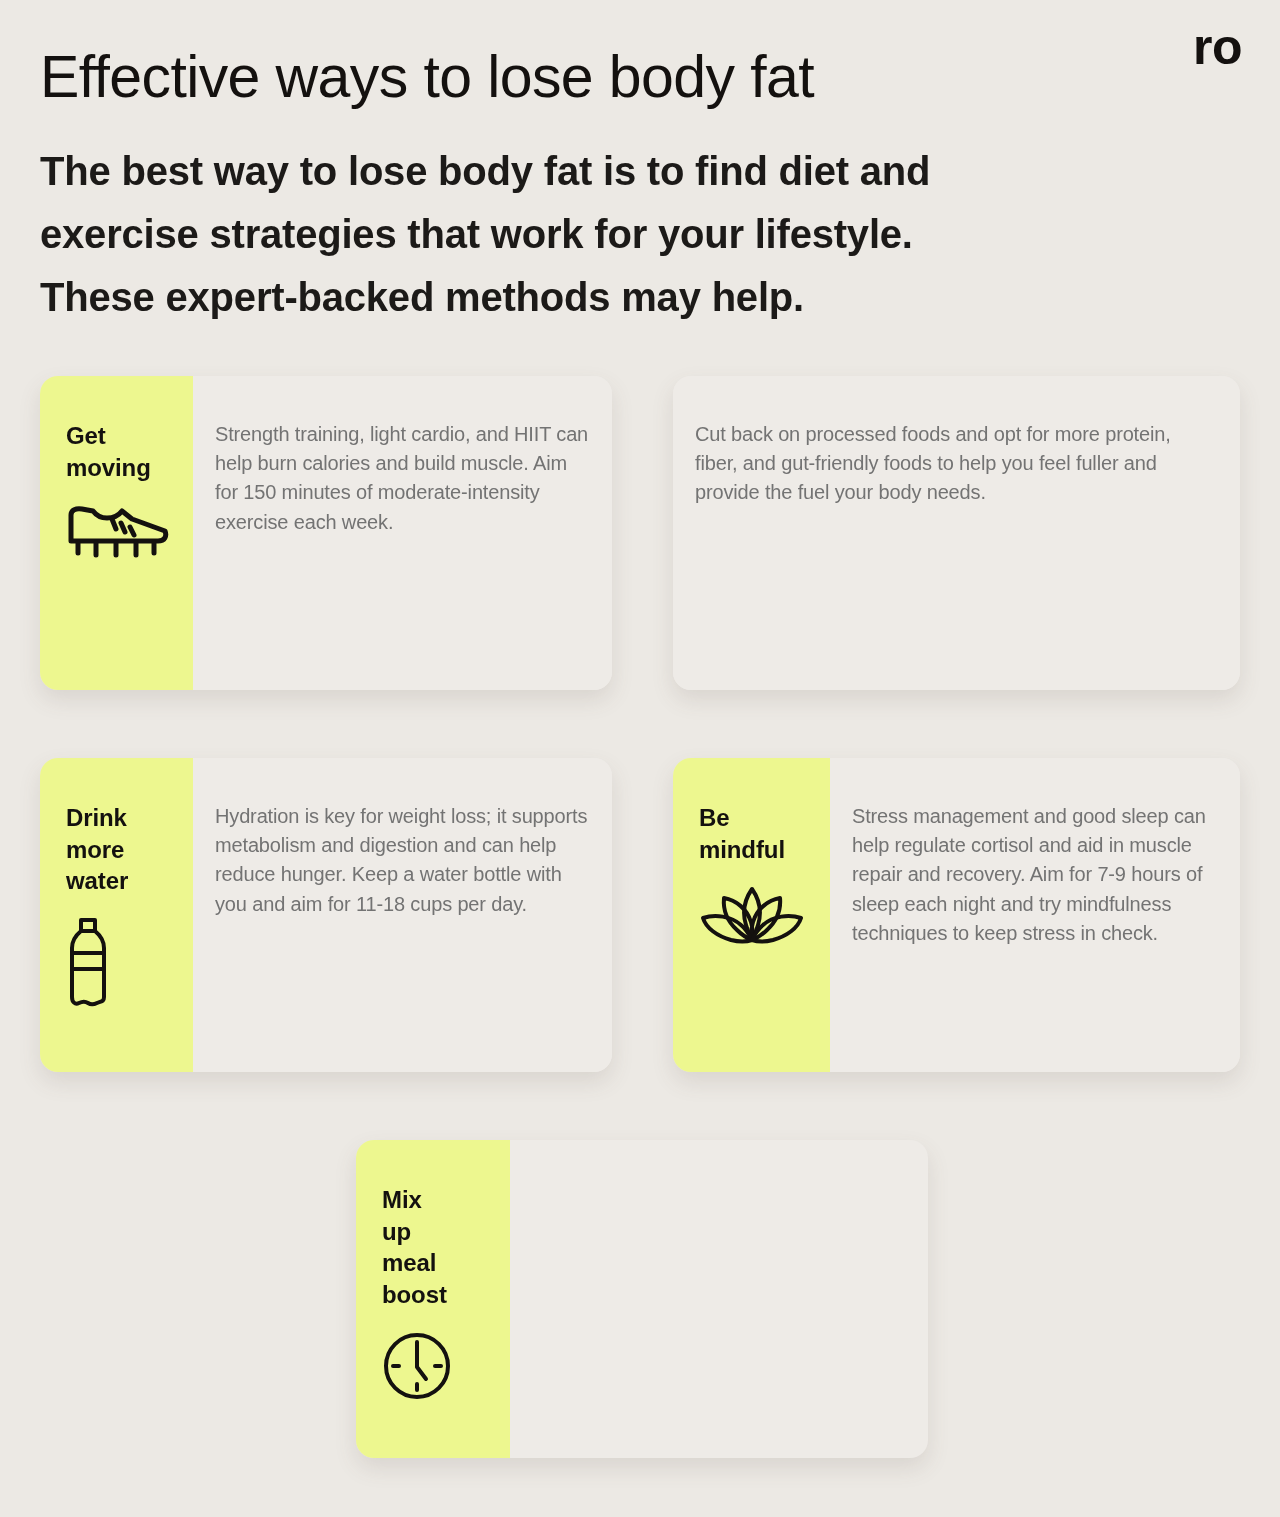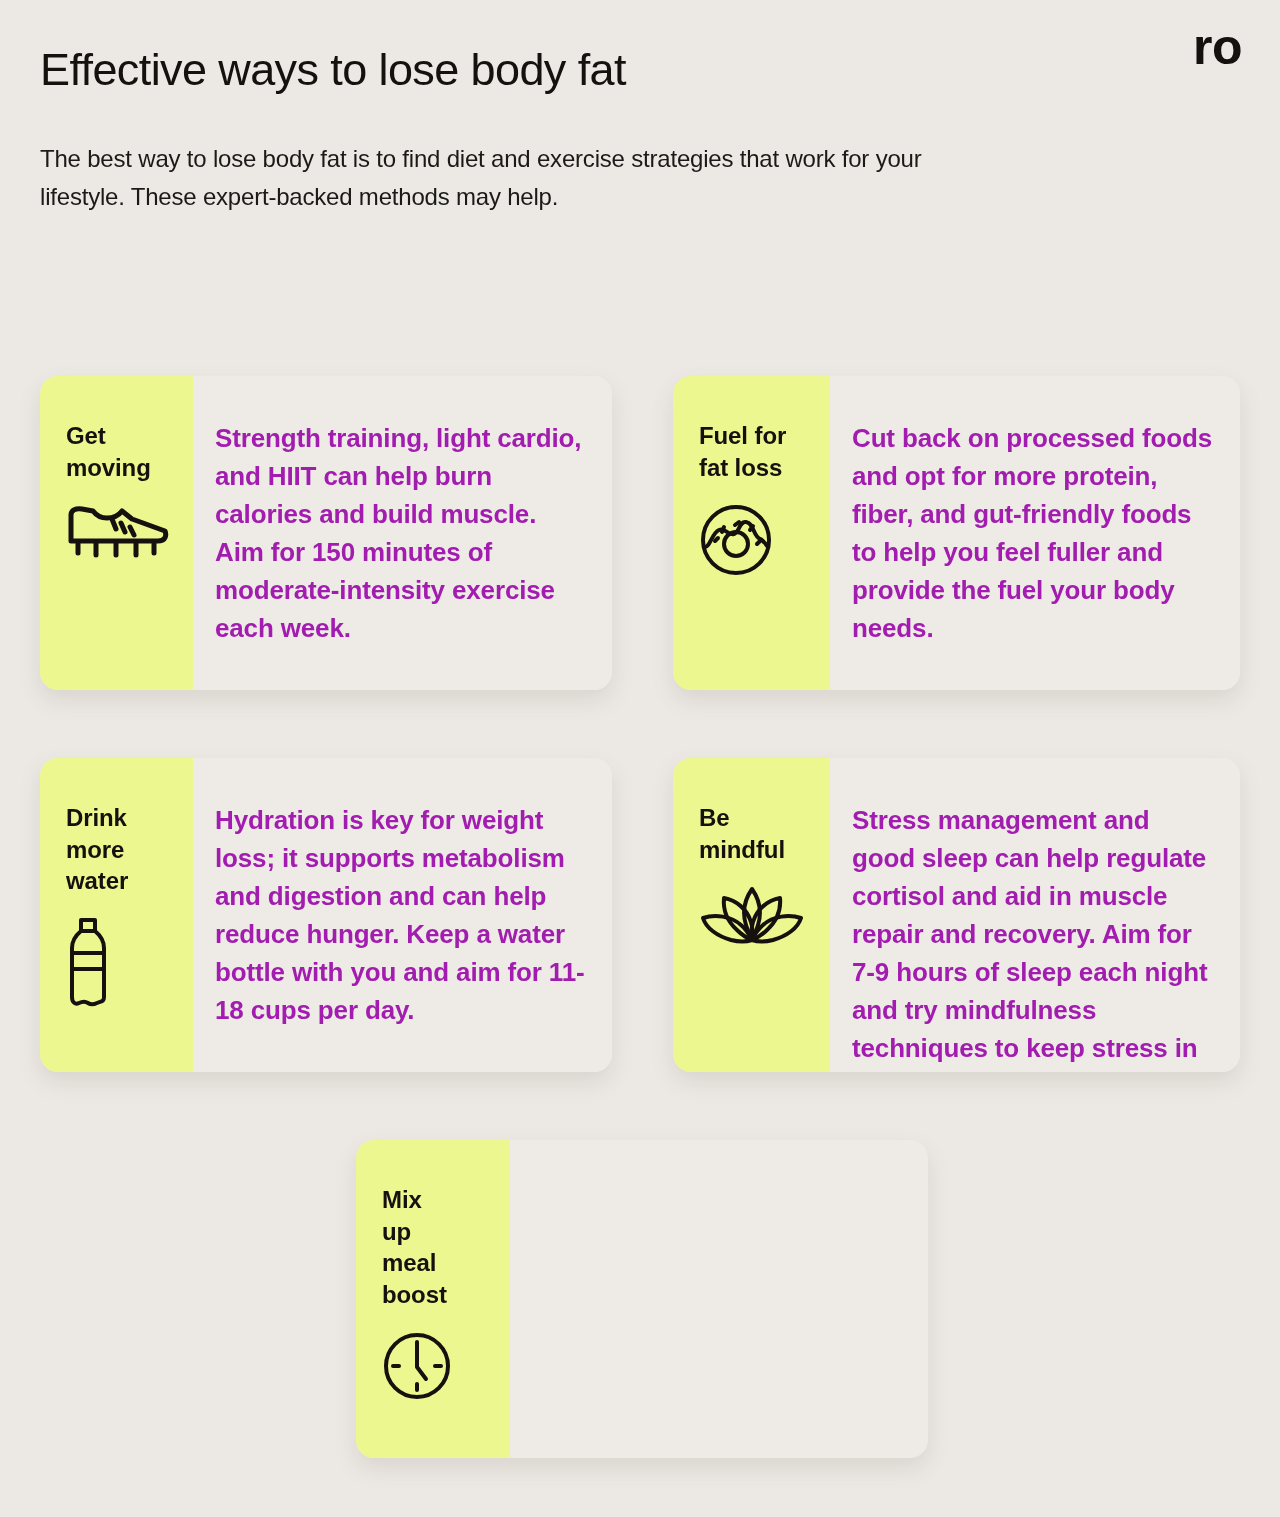--- a/index.html
+++ b/index.html
@@ -31,34 +31,34 @@
     letter-spacing: -0.5px;
     color: #14110f;
     line-height: 1;
     text-align: right;
   }
 
   .page-title {
     position: absolute;
     left: 40px;
     top: 44px;
-    font-size: 45px;
+    font-size: 59px;
     font-weight: 400;
     color: #14110f;
     letter-spacing: -0.6px;
     line-height: 1.15;
   }
 
   .page-subtitle {
     position: absolute;
     left: 40px;
     top: 140px;
     width: 900px;
-    font-size: 24px;
-    font-weight: 400;
+    font-size: 40px;
+    font-weight: 700;
     color: #1c1a18;
     line-height: 1.58;
     letter-spacing: -0.2px;
   }
 
   
   .card {
     position: absolute;
     display: flex;
     border-radius: 18px;
@@ -90,23 +90,23 @@
   }
   .card-icon svg { display: block; }
 
   .card-body {
     flex: 1 1 auto;
     background: #eeebe7;
     padding: 44px 22px 30px 22px;
   }
 
   .card-text {
-    font-size: 26px;
-    font-weight: 700;
-    color: #a21caf;
+    font-size: 20px;
+    font-weight: 400;
+    color: #737373;
     line-height: 1.46;
     letter-spacing: -0.15px;
   }
 
   
   #card-get-moving      { left: 40px;  top: 376px;  width: 572px; height: 314px; }
   #card-get-moving      .card-accent { width: 153px; }
 
   #card-fuel-fat-loss   { left: 673px; top: 376px;  width: 567px; height: 314px; }
   #card-fuel-fat-loss   .card-accent { width: 157px; }
@@ -148,36 +148,20 @@
           <path d="M88 40 L88 50"></path>
         </svg>
       </div>
     </div>
     <div class="card-body">
       <p class="card-text">Strength training, light cardio, and HIIT can help burn calories and build muscle. Aim for 150 minutes of moderate-intensity exercise each week.</p>
     </div>
   </div>
 
   <div class="card" id="card-fuel-fat-loss">
-    <div class="card-accent">
-      <div class="card-heading">Fuel for
-fat loss</div>
-      <div class="card-icon">
-        <svg width="74" height="74" viewBox="0 0 74 74" fill="none" stroke="#14110f" stroke-width="4" stroke-linecap="round" stroke-linejoin="round">
-          <circle cx="37" cy="37" r="33"></circle>
-          <circle cx="37" cy="41" r="12"></circle>
-          <path d="M6 44 C11 44 13 30 20 27 C27 24 28 33 35 31 C41 29 40 18 47 19 C55 20 54 33 61 36 C64 37 66 40 68 43"></path>
-          <path d="M23 29 L25 24"></path>
-          <path d="M36 22 L40 19"></path>
-          <path d="M51 27 L54 23"></path>
-          <path d="M58 41 L61 38"></path>
-          <path d="M16 38 L19 35"></path>
-        </svg>
-      </div>
-    </div>
     <div class="card-body">
       <p class="card-text">Cut back on processed foods and opt for more protein, fiber, and gut-friendly foods to help you feel fuller and provide the fuel your body needs.</p>
     </div>
   </div>
 
   <div class="card" id="card-drink-water">
     <div class="card-accent">
       <div class="card-heading">Drink
 more
 water</div>

